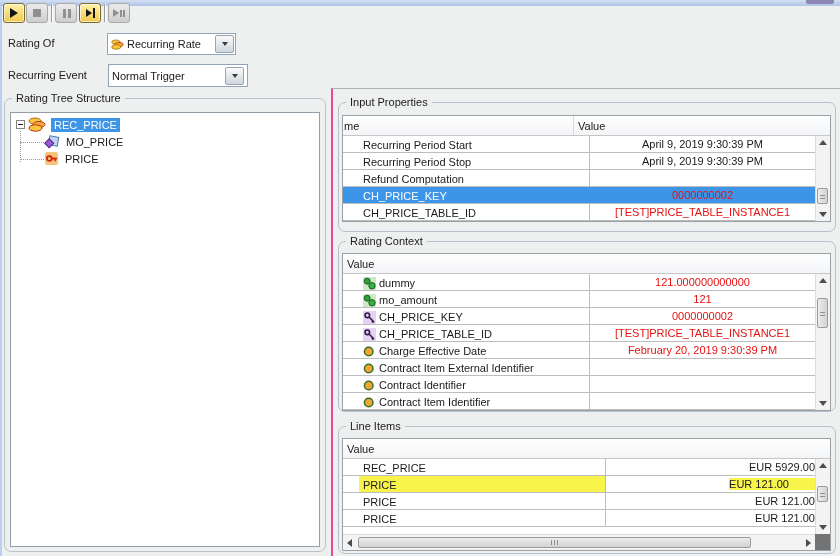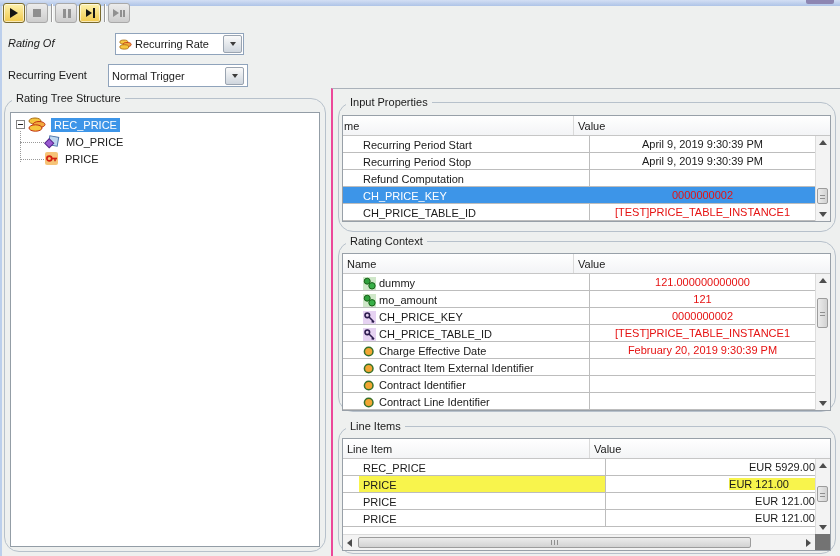--- a/index.html
+++ b/index.html
@@ -27,21 +27,21 @@
 
   
   .lbl{position:absolute;white-space:nowrap;}
   .combo{position:absolute;background:#fff;border:1px solid #8fa3bb;display:flex;align-items:center;box-sizing:border-box;}
   .combo .ctext{white-space:nowrap;overflow:hidden;flex:1;padding-left:3px;}
   .dropbtn{width:17px;height:16px;margin:1px 1px 1px auto;border:1px solid #9aa4b0;border-radius:2px;
            background:linear-gradient(#fafafa,#cfd6de);display:flex;align-items:center;justify-content:center;}
   .darr{width:0;height:0;border-left:3.5px solid transparent;border-right:3.5px solid transparent;border-top:4px solid #3c3c3c;}
 
   
-  .gbox{position:absolute;border:1px solid #b7c1cb;border-radius:15px;box-sizing:border-box;}
+  .gbox{position:absolute;border:1px solid #b7c1cb;border-radius:7px;box-sizing:border-box;}
   .glabel{position:absolute;top:-7px;left:7px;background:#eef0ef;padding:0 4px;line-height:13px;white-space:nowrap;}
 
   
   .treebox{position:absolute;left:5px;top:13px;right:5px;bottom:4px;background:#fff;border:1px solid #939da6;}
   .tnode{position:absolute;height:15px;display:flex;align-items:center;white-space:nowrap;}
   .tlabel{padding:0 3px;line-height:14px;}
   .tlabel.sel{background:#3d95e8;color:#fff;}
   .expander{position:absolute;width:9px;height:9px;background:#fff;border:1px solid #848484;box-sizing:border-box;}
   .expander i{position:absolute;left:1px;right:1px;top:3px;border-top:1px solid #222;display:block;}
   .vdot{position:absolute;width:0;border-left:1px dotted #9a9a9a;}
@@ -117,22 +117,22 @@
   </div>
   <div class="tsep" style="left:104px;"></div>
   <div class="tbtn off" style="left:108px;">
     <span style="display:flex;align-items:center">
         <span class="g-play sm dim"></span>
         <i class="g-bar dim first" style="height:7px;width:2px"></i>
         <i class="g-bar dim" style="height:7px;width:2px;margin-left:1px"></i>
       </span>
   </div>
 
-  <div class="lbl" style="left:8px;top:37px;font-style:italic;">Rating Of</div>
-  <div class="combo" style="left:107px;top:33px;width:129px;height:22px;margin-left:8px;">
+  <div class="lbl" style="left:8px;top:37px;">Rating Of</div>
+  <div class="combo" style="left:107px;top:33px;width:129px;height:22px;">
     <svg class="icon13" style="margin-left:3px" width="16" height="14" viewBox="0 0 16 14">
       <ellipse cx="6" cy="4" rx="5" ry="2.5" fill="#f6c63e" stroke="#a86a10"></ellipse>
       <ellipse cx="10" cy="7" rx="5" ry="2.5" fill="#f2a93c" stroke="#c03010"></ellipse>
       <ellipse cx="6.5" cy="10" rx="5.5" ry="2.7" fill="#f6c63e" stroke="#a86a10"></ellipse>
     </svg>
     <span class="ctext">Recurring Rate</span>
     <span class="dropbtn">
         <i class="darr"></i>
       </span>
   </div>
@@ -217,21 +217,20 @@
           <span class="vthumb" style="top:52px;height:16px;"></span>
           <i class="arr down" style="bottom:4px;"></i>
         </div>
       </div>
     </div>
 
     <div class="gbox" style="left:5px;top:152px;width:498px;height:171px;">
       <span class="glabel">Rating Context</span>
       <div class="ptable" style="top:11px;height:158px;">
         <div class="thead">
-          <div class="hc w230 hsep">Name</div>
           <div class="hc" style="flex:1">Value</div>
         </div>
         <div class="tbody">
           <div class="prow">
             <div class="cn w230">
                 <svg class="icon13" viewBox="0 0 13 13">
                   <rect width="13" height="13" fill="#cfe7c9"></rect>
                   <circle cx="4.2" cy="4.2" r="3" fill="#2fa03c" stroke="#186018"></circle>
                   <circle cx="9" cy="8.8" r="3.2" fill="#38b048" stroke="#186018"></circle>
                 </svg>
@@ -299,38 +298,37 @@
                 </svg>
                 <span>Contract Identifier</span>
               </div>
             <div class="cv"></div>
           </div>
           <div class="prow">
             <div class="cn w230">
                 <svg class="icon13" viewBox="0 0 13 13">
                   <circle cx="5.7" cy="6.5" r="4.3" fill="#f2a632" stroke="#36702a" stroke-width="1.5"></circle>
                 </svg>
-                <span>Contract Line Identifier</span>
+                <span>Contract Item Identifier</span>
               </div>
             <div class="cv"></div>
           </div>
         </div>
         <div class="vscroll" style="bottom:0;">
           <i class="arr up" style="top:4px;"></i>
           <span class="vthumb" style="top:24px;height:30px;"></span>
           <i class="arr down" style="bottom:4px;"></i>
         </div>
       </div>
     </div>
 
     <div class="gbox" style="left:5px;top:337px;width:498px;height:128px;">
       <span class="glabel">Line Items</span>
       <div class="ptable" style="top:11px;height:113px;">
         <div class="thead">
-          <div class="hc w247 hsep">Line Item</div>
           <div class="hc" style="flex:1">Value</div>
         </div>
         <div class="tbody" style="bottom:16px;">
           <div class="prow">
             <div class="cn w247">REC_PRICE</div>
             <div class="cv left">EUR 5929.00</div>
           </div>
           <div class="prow">
             <div class="cn w247 hlname">PRICE</div>
             <div class="cv left"><span class="hlval">EUR 121.00</span></div>

